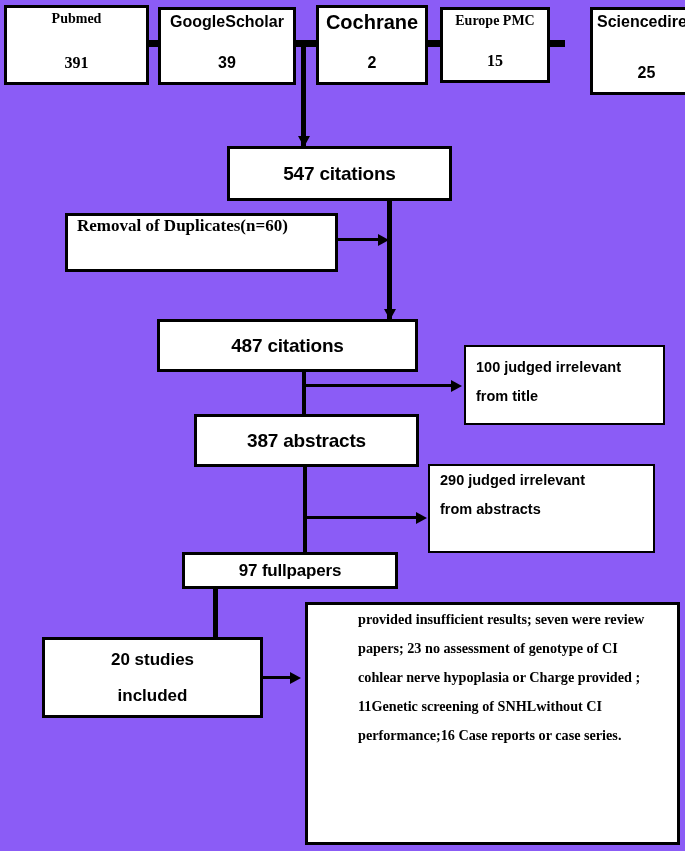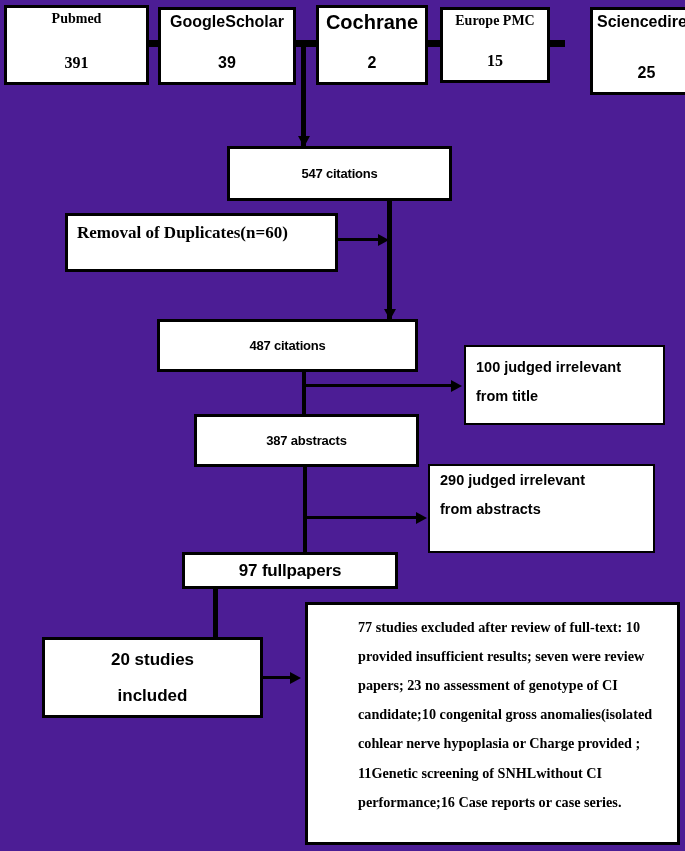--- a/index.html
+++ b/index.html
@@ -4,21 +4,21 @@
 <style>
   html, body {
     margin: 0;
     padding: 0;
     background: #ffffff;
   }
   #diagram {
     position: relative;
     width: 685px;
     height: 851px;
-    background: #4c1d95;
+    background: #8b5cf6;
     overflow: hidden;
     font-family: "Liberation Sans", sans-serif;
     color: #000000;
   }
 
   
   .box {
     position: absolute;
     box-sizing: border-box;
     background: #ffffff;
@@ -51,21 +51,21 @@
   .src-count.serif { font-family: "Liberation Serif", serif; }
 
   .srcbox {
     justify-content: space-between;
     padding: 4px 4px 10px 4px;
   }
   .srcbox .src-title { width: 100%; }
   .srcbox .src-count { width: 100%; }
 
   .stage-label {
-    font-size: 13px;
+    font-size: 19px;
     font-weight: bold;
     letter-spacing: -0.2px;
     white-space: nowrap;
   }
   .side-label {
     font-size: 14.5px;
     font-weight: bold;
     line-height: 2.0;
     text-align: left;
     width: 100%;
@@ -165,21 +165,21 @@
   <div class="vline" style="left:301px; top:40px; width:5px; height:106px;"></div>
   <div class="arrow-head arrow-down" style="left:298px; top:136px;"></div>
 
   <div class="box" style="left:227px; top:146px; width:225px; height:55px;">
     <div class="stage-label">547 citations</div>
   </div>
 
   <div class="vline" style="left:387px; top:199px; width:5px; height:120px;"></div>
   <div class="arrow-head arrow-down" style="left:384px; top:309px;"></div>
 
-  <div class="box" style="left:65px; top:213px; width:273px; height:59px; justify-content:flex-start; padding-top:7px;">
+  <div class="box" style="left:65px; top:213px; width:273px; height:59px; justify-content:flex-start; ">
     <div class="dup-label">Removal of Duplicates(n=60)</div>
   </div>
   <div class="hline" style="left:336px; top:238px; width:46px; height:3px;"></div>
   <div class="arrow-head arrow-right" style="left:378px; top:234px;"></div>
 
   <div class="box" style="left:157px; top:319px; width:261px; height:53px;">
     <div class="stage-label">487 citations</div>
   </div>
 
   <div class="vline" style="left:302px; top:370px; width:4px; height:48px;"></div>
@@ -214,22 +214,20 @@
 
   <div class="box" style="left:42px; top:637px; width:221px; height:81px;">
     <div class="two-line">20 studies</div>
     <div class="two-line">included</div>
   </div>
 
   <div class="hline" style="left:262px; top:676px; width:30px; height:3px;"></div>
   <div class="arrow-head arrow-right" style="left:290px; top:672px;"></div>
 
   <div class="box exclusion" style="left:305px; top:602px; width:375px; height:243px;">
-    <div class="exclusion-text">77 studies excluded after review of full-text: 10</div>
     <div class="exclusion-text" style="padding-top:0;">provided insufficient   results; seven were review</div>
     <div class="exclusion-text" style="padding-top:0;">papers; 23 no assessment of genotype of CI</div>
-    <div class="exclusion-text" style="padding-top:0;">candidate;10 congenital gross anomalies(isolated</div>
     <div class="exclusion-text" style="padding-top:0;">cohlear nerve hypoplasia or Charge provided ;</div>
     <div class="exclusion-text" style="padding-top:0;">11Genetic screening of SNHLwithout CI</div>
     <div class="exclusion-text" style="padding-top:0;">performance;16  Case reports or case series.</div>
   </div>
 
 </div>
 
 </body></html>

